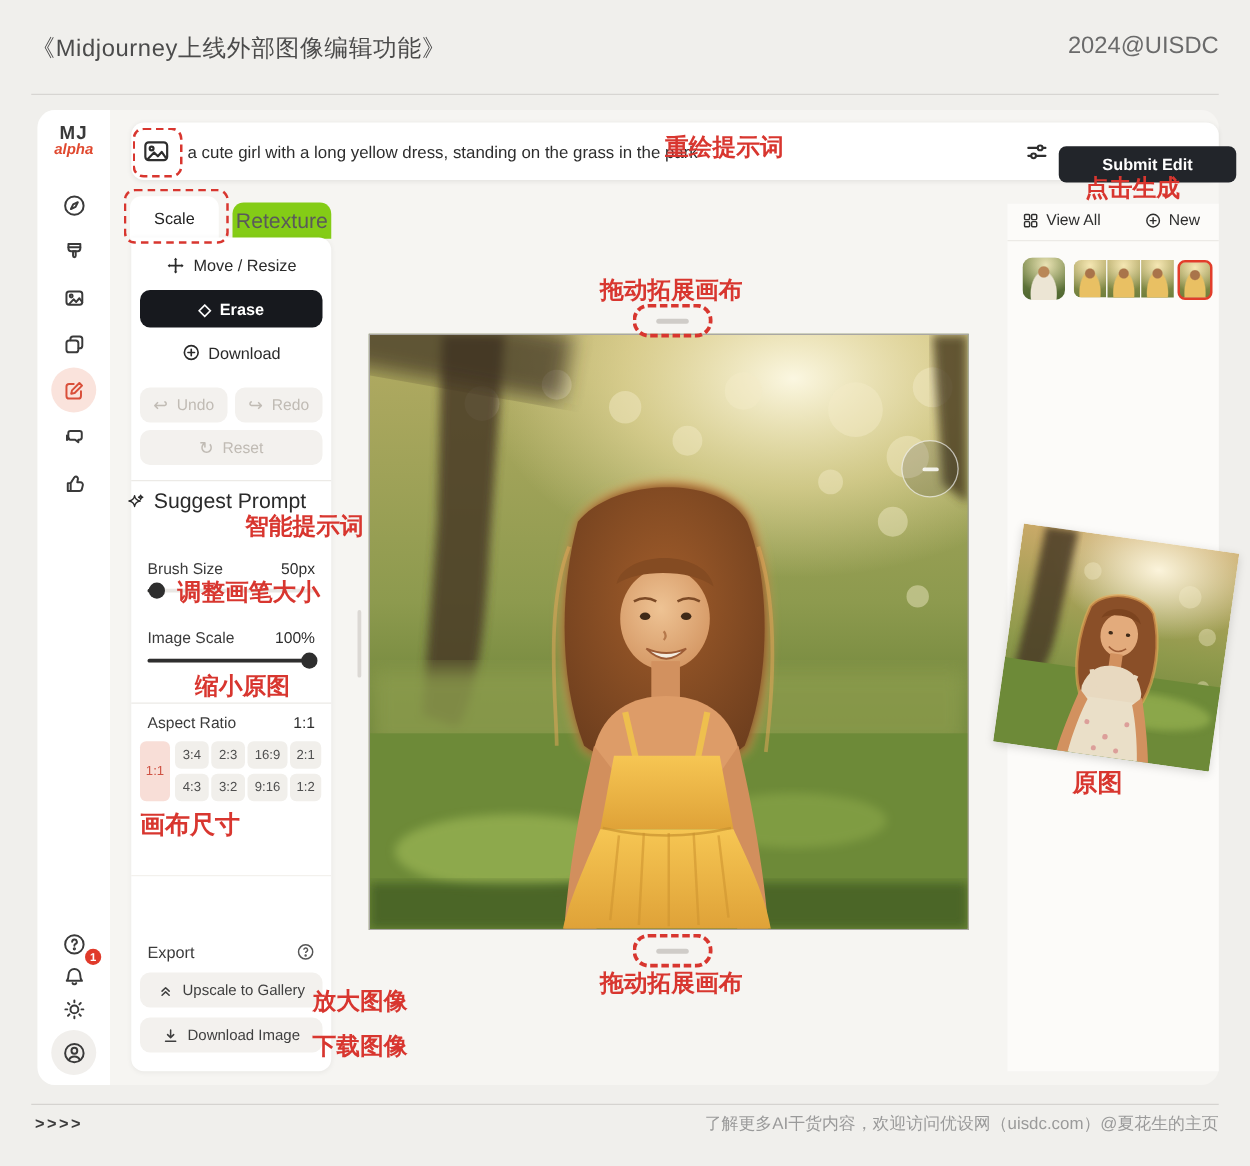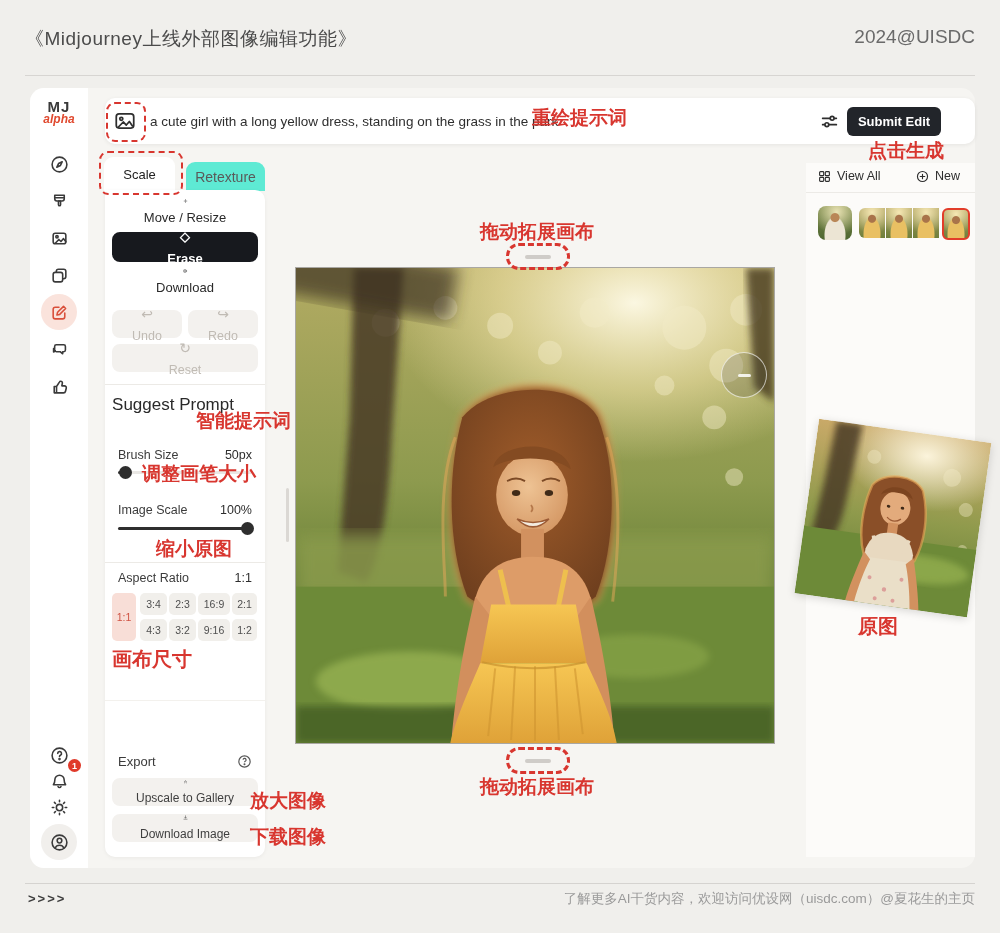--- a/index.html
+++ b/index.html
@@ -18,31 +18,31 @@
   .sicon{left:41px;width:36px;height:36px;display:flex;align-items:center;justify-content:center;}
   .sicon svg{stroke:#3a3a3a;fill:none;stroke-width:1.5;stroke-linecap:round;stroke-linejoin:round;}
   .sicon.active{background:#fae3dc;border-radius:50%;}
   .sicon.active svg{stroke:#d94f3a;}
   .badge{position:absolute;top:-4px;right:-4px;width:13px;height:13px;background:#e03a2a;color:#fff;
          border-radius:50%;font-size:9px;font-weight:bold;display:flex;align-items:center;justify-content:center;}
   
   .promptbar{left:105px;top:98px;width:870px;height:46px;background:#fff;border-radius:10px;
              box-shadow:0 1px 4px rgba(0,0,0,.07);}
   .prompt-text{left:150px;top:114px;font-size:13.5px;color:#2e2e2e;white-space:nowrap;}
-  .submit{left:847px;top:107px;width:94px;height:29px;background:#22252a;color:#fff;border-radius:6px;
+  .submit{left:847px;top:117px;width:142px;height:29px;background:#22252a;color:#fff;border-radius:6px;
           font-size:13px;font-weight:bold;display:flex;align-items:center;justify-content:center;border:none;}
   
   .tab-edit{left:104px;top:157px;width:71px;height:34px;background:#fff;border-radius:9px 9px 0 0;
             font-size:13px;color:#222;display:flex;align-items:center;justify-content:center;}
-  .tab-retex{left:186px;top:162px;width:79px;height:29px;background:#5eead4;border-radius:9px 9px 0 0;
-            font-size:14px;color:#5a5a5a;display:flex;align-items:center;justify-content:center;}
+  .tab-retex{left:186px;top:162px;width:79px;height:29px;background:#84cc16;border-radius:9px 9px 0 0;
+            font-size:17px;color:#5a5a5a;display:flex;align-items:center;justify-content:center;}
   .panel{left:105px;top:190px;width:160px;height:667px;background:#fff;border-radius:0 10px 10px 10px;
          box-shadow:0 1px 4px rgba(0,0,0,.05);}
   .pbtn{width:146px;height:28px;display:flex;align-items:center;justify-content:center;gap:7px;
-        font-size:13px;color:#2a2a2a;border-radius:8px;background:transparent;border:none;flex-direction:column;}
+        font-size:13px;color:#2a2a2a;border-radius:8px;background:transparent;border:none;}
   .pbtn svg{stroke:#2a2a2a;fill:none;stroke-width:1.5;stroke-linecap:round;stroke-linejoin:round;}
   .erase{background:#17191e;color:#fff;font-weight:bold;height:30px;}
   .gbtn{background:#f3f1ee;color:#c0bbb4;font-size:12.5px;}
   .gbtn .gi{font-size:14px;color:#c0bbb4;}
   .pdiv{left:105px;width:160px;height:1px;background:#eceae6;}
   .prow{left:118px;width:134px;display:flex;justify-content:space-between;font-size:12.5px;color:#3b3b3b;}
   .pval{color:#2e2e2e;}
   .slider{left:118px;width:134px;height:3px;background:#e9e7e4;border-radius:2px;}
   .sfill{position:absolute;height:3px;background:#2e2e2e;border-radius:2px;left:0;top:0;}
   .sknob{position:absolute;width:13px;height:13px;background:#2e2e2e;border-radius:50%;top:-5px;}

